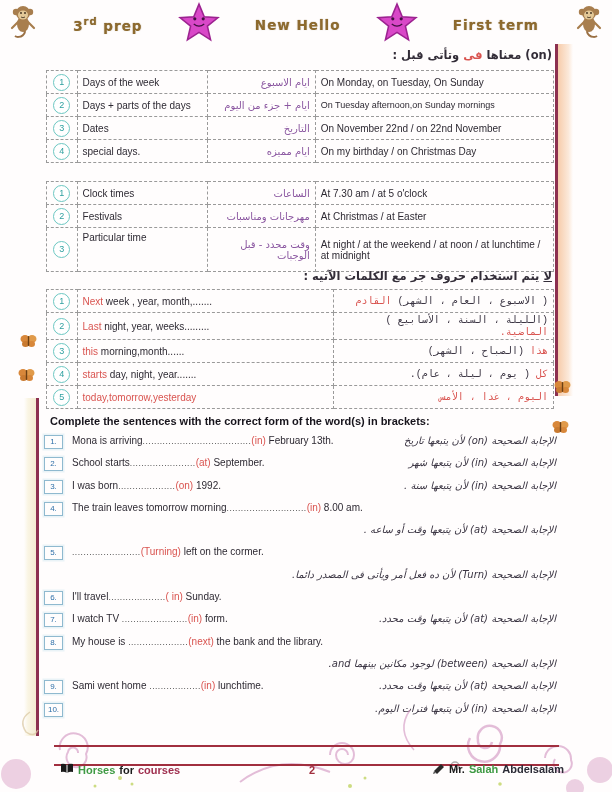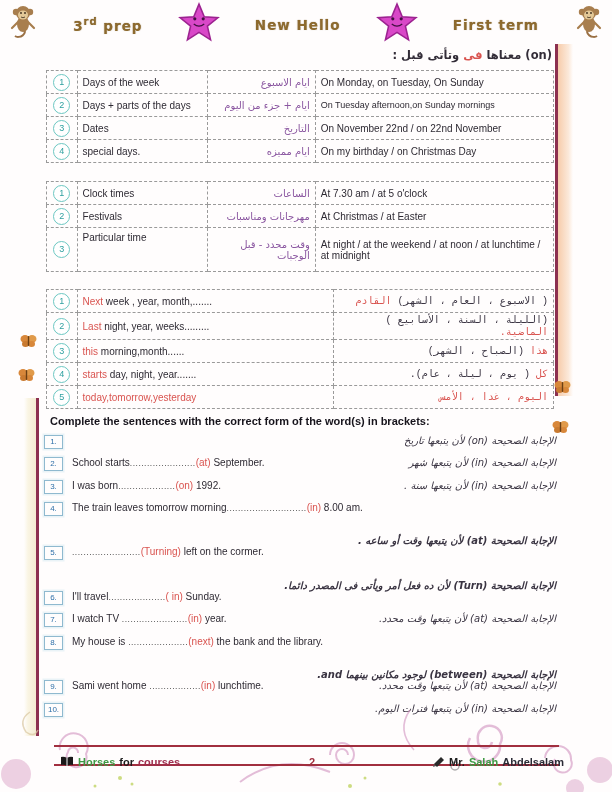--- a/index.html
+++ b/index.html
@@ -39,25 +39,25 @@
               color:#17141c;}
   .ex-body{position:absolute;top:435px;left:44px;width:512px;}
   .ex-line{display:flex;align-items:baseline;height:22.3px;}
   .nbox{flex:0 0 auto;min-width:15px;height:12px;border:1px solid #8fb9cf;box-shadow:0 0 0 1.5px #eaf3f7;
         color:#2f6fa8;font-size:8px;line-height:12px;text-align:center;margin-right:9px;padding:0 1px;}
   .sent{font-size:10px;color:#2e2a33;white-space:nowrap;}
   .dots{letter-spacing:.5px;color:#4a4a4a;font-size:8.5px;}
   .brk{color:#d9534f;}
   .ans{margin-left:auto;direction:rtl;font-family:"DejaVu Sans",sans-serif;font-style:italic;
        font-size:10px;color:#3a3442;white-space:nowrap;}
-  .ans-line{display:flex;justify-content:flex-end;height:22.3px;align-items:flex-end;font-weight:bold;}
+  .ans-line{display:flex;justify-content:flex-end;height:22.3px;align-items:flex-start;}
   
   .fline{position:absolute;left:54px;width:505px;height:2.2px;background:#a12f3f;}
   .footer-row{position:absolute;top:748px;left:60px;right:48px;height:28px;display:flex;
-              align-items:center;font-size:11px;font-weight:bold;}
+              align-items:flex-end;font-size:11px;font-weight:bold;}
   .fgroup{display:flex;align-items:center;gap:4px;}
   .fpage{position:absolute;left:50%;transform:translateX(-50%);color:#a12f3f;font-weight:bold;}
   .g{color:#3f9a44;} .dk{color:#1c1c1c;} .mrn{color:#a03050;} .nv{color:#2a2a35;}
   .deco{position:absolute;pointer-events:none;}
 </style>
 </head>
 <body>
 
 <div class="page">
 
@@ -176,20 +176,21 @@
     </tr>
     <tr style="height:44px">
       <td class="td-num"><span class="cnum">3</span></td>
       <td style="vertical-align:top;padding-top:4px">Particular time</td>
       <td class="td-ar">وقت محدد - قبل الوجبات</td>
       <td>At night / at the weekend / at noon / at lunchtime / at midnight</td>
     </tr>
   </tbody>
     </table>
 
+  <div class="ar-head" style="top:269px"><span class="u">لا</span><span> يتم استخدام حروف جر مع الكلمات الآتيه :</span></div>
 
   <table class="tbl" style="top:289px">
     <colgroup>
         <col class="c-num">
         <col class="c-en3">
         <col class="c-ar3">
       </colgroup>
     <tbody>
         <tr>
       <td class="td-num"><span class="cnum">1</span></td>
@@ -217,20 +218,21 @@
       <td class="td-ar3"><span class="red">اليوم ، غدا ، الأمس</span><span></span></td>
     </tr>
   </tbody>
     </table>
 
   <div class="ex-heading">Complete the sentences with the correct form of the word(s) in brackets:</div>
 
   <div class="ex-body">
     <div class="ex-line">
       <span class="nbox">1.</span>
+      <span class="sent"><span>Mona is arriving</span><span class="dots">......................................</span><span class="brk">(in)</span><span> February 13th.</span></span>
       <span class="ans">الإجابة الصحيحة (on) لأن يتبعها تاريخ</span>
     </div>
     <div class="ex-line">
       <span class="nbox">2.</span>
       <span class="sent"><span>School starts</span><span class="dots">.......................</span><span class="brk">(at)</span><span> September.</span></span>
       <span class="ans">الإجابة الصحيحة (in) لأن يتبعها شهر</span>
     </div>
     <div class="ex-line">
       <span class="nbox">3.</span>
       <span class="sent"><span>I was born</span><span class="dots">....................</span><span class="brk">(on)</span><span> 1992.</span></span>
@@ -249,21 +251,21 @@
     </div>
     <div class="ans-line">
         <span class="ans">الإجابة الصحيحة (Turn) لأن ده فعل أمر ويأتى فى المصدر دائما.</span>
       </div>
     <div class="ex-line">
       <span class="nbox">6.</span>
       <span class="sent"><span>I'll travel</span><span class="dots">....................</span><span class="brk">( in)</span><span> Sunday.</span></span>
     </div>
     <div class="ex-line">
       <span class="nbox">7.</span>
-      <span class="sent"><span>I watch TV </span><span class="dots">.......................</span><span class="brk">(in)</span><span> year.</span></span>
+      <span class="sent"><span>I watch TV </span><span class="dots">.......................</span><span class="brk">(in)</span><span> form.</span></span>
       <span class="ans">الإجابة الصحيحة (at) لأن يتبعها وقت محدد.</span>
     </div>
     <div class="ex-line">
       <span class="nbox">8.</span>
       <span class="sent"><span>My house is </span><span class="dots">.....................</span><span class="brk">(next)</span><span> the bank and the library.</span></span>
     </div>
     <div class="ans-line">
         <span class="ans">الإجابة الصحيحة (between) لوجود مكانين بينهما and.</span>
       </div>
     <div class="ex-line">

